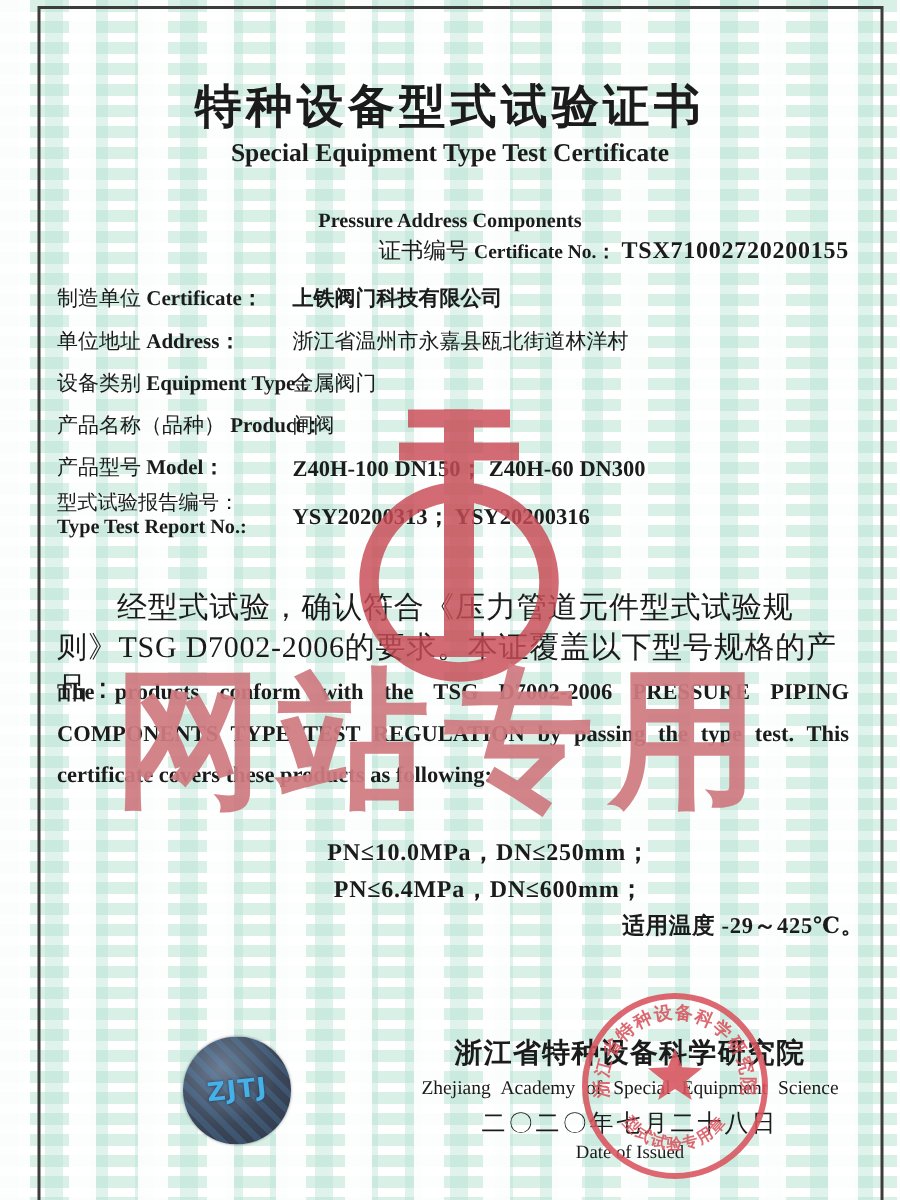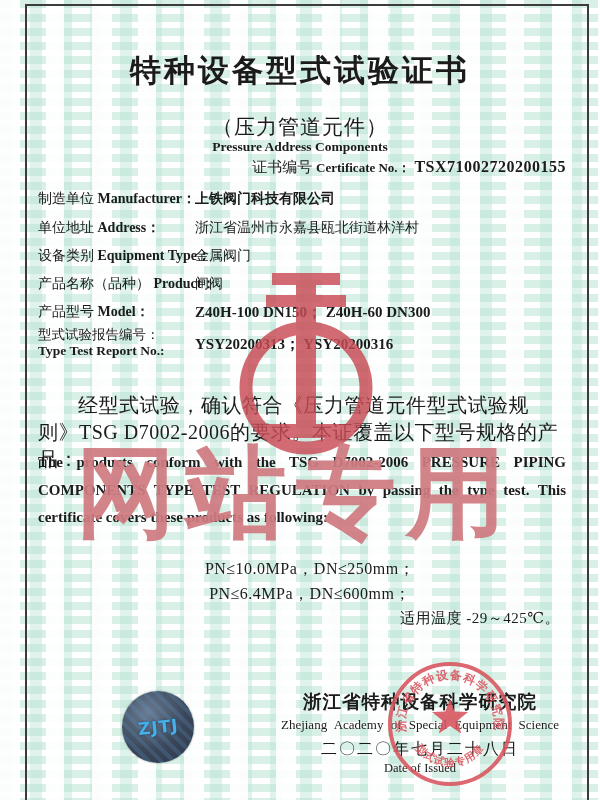--- a/index.html
+++ b/index.html
@@ -22,21 +22,21 @@
   .certno{top:158px;right:34px;font-size:15px;}
   .certno .en{font-size:13px;font-weight:bold;}
   .certno .val{font-size:16px;font-weight:bold;letter-spacing:0.5px;}
   .frow{position:absolute;left:38px;font-size:14px;white-space:nowrap;}
   .frow .en{font-weight:bold;}
   .fval{position:absolute;left:195px;font-size:14px;white-space:nowrap;}
   .fval.b{font-weight:bold;font-size:15px;}
   .rlabel2{line-height:16px;font-size:13.5px;}
   .para-cn{top:392px;left:38px;width:528px;font-size:20px;line-height:27px;text-indent:2em;letter-spacing:0.5px;}
   .para-en{top:449px;left:38px;width:528px;font-size:15px;line-height:27.5px;font-weight:bold;text-align:justify;}
-  .specs{top:556px;left:60px;width:500px;text-align:center;font-weight:normal;}
+  .specs{top:556px;left:76px;width:500px;text-align:center;font-weight:bold;}
   .spec-line{font-size:16px;line-height:25px;letter-spacing:0.5px;}
   .spec-line.temp{font-size:15px;text-align:right;}
   .footer{top:689px;left:265px;width:310px;text-align:center;}
   .org-cn{font-size:18.5px;font-weight:bold;letter-spacing:1px;}
   .org-en{font-size:13px;margin-top:3px;word-spacing:4px;}
   .date-cn{font-size:16px;margin-top:6px;letter-spacing:2px;}
   .date-en{font-size:12.5px;margin-top:1px;}
   .emblem{left:230px;top:272px;width:152px;height:188px;opacity:0.82;z-index:4;}
   .watermark{
     left:76px;top:440px;width:480px;z-index:5;
@@ -60,32 +60,32 @@
     text-shadow:0 0 2px rgba(20,40,70,0.8);
   }
 </style>
 </head>
 <body>
 
 <div class="page">
   <div class="frame"></div>
 
   <div class="abs center title-cn">特种设备型式试验证书</div>
-  <div class="abs center subtitle-cn">（压力管道元件）</div>
+  <div class="abs center title-en">Special Equipment Type Test Certificate</div>
   <div class="abs center subtitle-en">Pressure Address Components</div>
 
   <div class="abs certno">
     <span>证书编号</span>
     <span class="en">Certificate No.：</span>
     <span class="val">TSX71002720200155</span>
   </div>
 
   <div class="frow" style="top:190px;">
     <span>制造单位</span>
-    <span class="en">Manufacturer：</span>
+    <span class="en">Certificate：</span>
   </div>
   <div class="fval" style="top:190px;font-weight:bold;">上铁阀门科技有限公司</div>
 
   <div class="frow" style="top:219px;">
     <span>单位地址</span>
     <span class="en">Address：</span>
   </div>
   <div class="fval" style="top:219px;">浙江省温州市永嘉县瓯北街道林洋村</div>
 
   <div class="frow" style="top:247px;">

